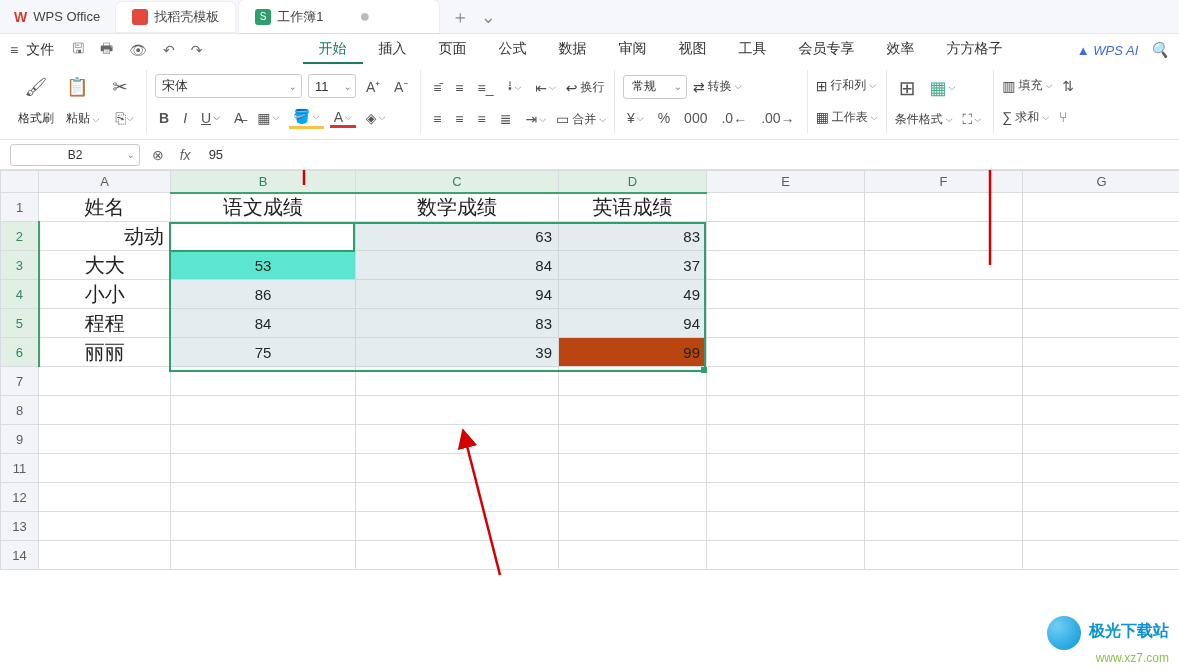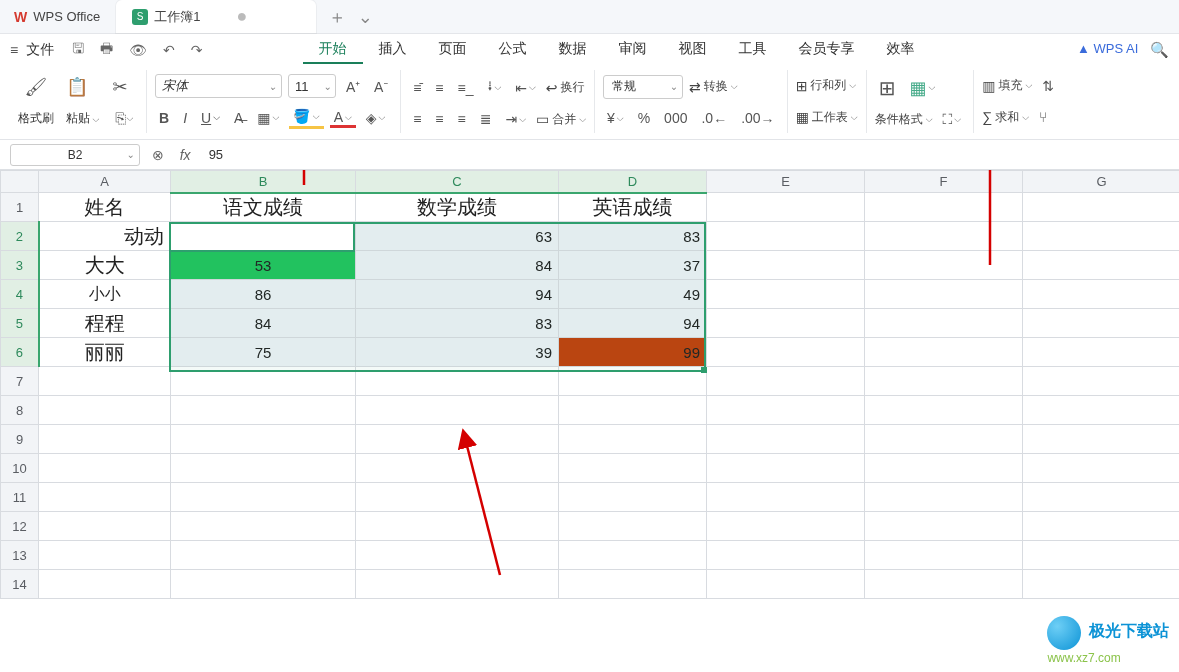--- a/index.html
+++ b/index.html
@@ -89,21 +89,21 @@
   padding: 4px 16px;
   font-size: 14px;
   color: #333;
   cursor: default;
 }
 .menu-tab.active {
   color: #1a7f5a;
   border-bottom: 2px solid #1a7f5a;
   font-weight: 500;
 }
-.menubar .right { margin-left: auto; display:flex; align-items:flex-start; gap:12px;}
+.menubar .right { margin-left: auto; display:flex; align-items:center; gap:12px;font-style:italic;}
 .wpsai { color:#3a6bdb; font-weight:500; font-size:13px;}
 .search-ic { color:#666; font-size:15px;}
 
 
 .ribbon {
   display: flex;
   align-items: stretch;
   background: #fff;
   padding: 4px 10px 6px 10px;
   border-bottom: 1px solid #e2e4e8;
@@ -219,37 +219,41 @@
   pointer-events:none;
 }
 
 
 .arrow { position:absolute; pointer-events:none;}
 .arrow svg{overflow:visible;}
 
 
 .watermark {
   position:absolute; right:10px; bottom:6px;
-  font-size:13px; line-height:1.2;
+  font-size:13px; text-align:right; line-height:1.2;
 }
 .watermark .jg { color:#0c93d6; font-weight:bold; font-size:16px;}
 .watermark .url{ color:#8bc34a; font-size:12px;}
 .watermark .globe{
   width:34px;height:34px;border-radius:50%;
   background:radial-gradient(circle at 30% 30%, #6ecff6, #0c93d6);
   display:inline-block; vertical-align:middle; margin-right:4px;
 }
 </style>
 </head>
 <body>
 
 <div class="titlebar">
   <div class="title-app">
     <span class="logo-w">W</span>
     <span>WPS Office</span>
+  </div>
+  <div class="tab">
+    <span class="red-icon"></span>
+    <span>找稻壳模板</span>
   </div>
   <div class="tab" style="min-width:200px;">
     <span class="s-icon">S</span>
     <span>工作簿1</span>
     <span class="dot">●</span>
   </div>
   <div class="add-tab">
     <span>＋</span>
   </div>
   <div class="add-tab">⌄</div>
@@ -270,20 +274,21 @@
     <div class="menu-tab active">开始</div>
     <div class="menu-tab">插入</div>
     <div class="menu-tab">页面</div>
     <div class="menu-tab">公式</div>
     <div class="menu-tab">数据</div>
     <div class="menu-tab">审阅</div>
     <div class="menu-tab">视图</div>
     <div class="menu-tab">工具</div>
     <div class="menu-tab">会员专享</div>
     <div class="menu-tab">效率</div>
+    <div class="menu-tab">方方格子</div>
   </div>
   <div class="right">
     <span class="wpsai"><span style="color:#3a6bdb;">▲</span> <span>WPS AI</span></span>
     <span class="search-ic">🔍</span>
   </div>
 </div>
 
 <div class="ribbon">
 
   <div class="rgroup">
@@ -300,21 +305,21 @@
     </div>
     <div class="rrow">
       <span class="lbl" style="font-size:12px;">格式刷</span>
       <span class="lbl dd" style="font-size:12px;margin-left:6px;">粘贴</span>
       <span class="smallbtn dd" style="margin-left:6px;">⎘</span>
     </div>
   </div>
 
   <div class="rgroup">
     <div class="rrow">
-      <div class="font-select" style="width:127px;font-style:italic;">
+      <div class="font-select" style="width:147px;">
           <span>宋体</span>
         </div>
       <div class="font-size-sel">
           <span>11</span>
         </div>
       <span class="fmt-ic">A⁺</span>
       <span class="fmt-ic">A⁻</span>
     </div>
     <div class="rrow">
       <span class="fmt-ic">
@@ -355,21 +360,21 @@
       <span class="fmt-ic dd">⇥</span>
       <span class="txtbtn dd">
           <span class="ic">▭</span>
           <span>合并</span>
         </span>
     </div>
   </div>
 
   <div class="rgroup">
     <div class="rrow">
-      <div class="normal-sel" style="width:80px;">
+      <div class="normal-sel" style="width:64px;">
           <span>常规</span>
         </div>
       <span class="txtbtn dd">
           <span class="ic">⇄</span>
           <span>转换</span>
         </span>
     </div>
     <div class="rrow">
       <span class="fmt-ic dd">¥</span>
       <span class="fmt-ic">%</span>
@@ -475,30 +480,30 @@
       <td class="cell center" style="background:#eef2f6;">95</td>
       <td class="cell right" style="background:#eef2f6;">63</td>
       <td class="cell right" style="background:#eef2f6;">83</td>
       <td class="cell"></td>
           <td class="cell"></td>
           <td class="cell"></td>
     </tr>
     <tr>
       <td class="rowhdr sel">3</td>
       <td class="cell hdrcell" style="font-size:20px;">大大</td>
-      <td class="cell center" style="background:#22c55e;">53</td>
+      <td class="cell center" style="background:#5eead4;">53</td>
       <td class="cell right" style="background:#eef2f6;">84</td>
       <td class="cell right" style="background:#eef2f6;">37</td>
       <td class="cell"></td>
           <td class="cell"></td>
           <td class="cell"></td>
     </tr>
     <tr>
       <td class="rowhdr sel">4</td>
-      <td class="cell hdrcell" style="font-size:16px;">小小</td>
+      <td class="cell hdrcell" style="font-size:20px;">小小</td>
       <td class="cell center" style="background:#eef2f6;">86</td>
       <td class="cell right" style="background:#eef2f6;">94</td>
       <td class="cell right" style="background:#eef2f6;padding-left:36px;">49</td>
       <td class="cell"></td>
           <td class="cell"></td>
           <td class="cell"></td>
     </tr>
     <tr>
       <td class="rowhdr sel">5</td>
       <td class="cell hdrcell" style="font-size:20px;">程程</td>
@@ -535,30 +540,20 @@
           <td class="cell"></td>
           <td class="cell"></td>
           <td class="cell"></td>
           <td class="cell"></td>
           <td class="cell"></td>
           <td class="cell"></td>
           <td class="cell"></td>
         </tr>
     <tr>
           <td class="rowhdr">9</td>
-          <td class="cell"></td>
-          <td class="cell"></td>
-          <td class="cell"></td>
-          <td class="cell"></td>
-          <td class="cell"></td>
-          <td class="cell"></td>
-          <td class="cell"></td>
-        </tr>
-    <tr>
-          <td class="rowhdr">10</td>
           <td class="cell"></td>
           <td class="cell"></td>
           <td class="cell"></td>
           <td class="cell"></td>
           <td class="cell"></td>
           <td class="cell"></td>
           <td class="cell"></td>
         </tr>
     <tr>
           <td class="rowhdr">11</td>

